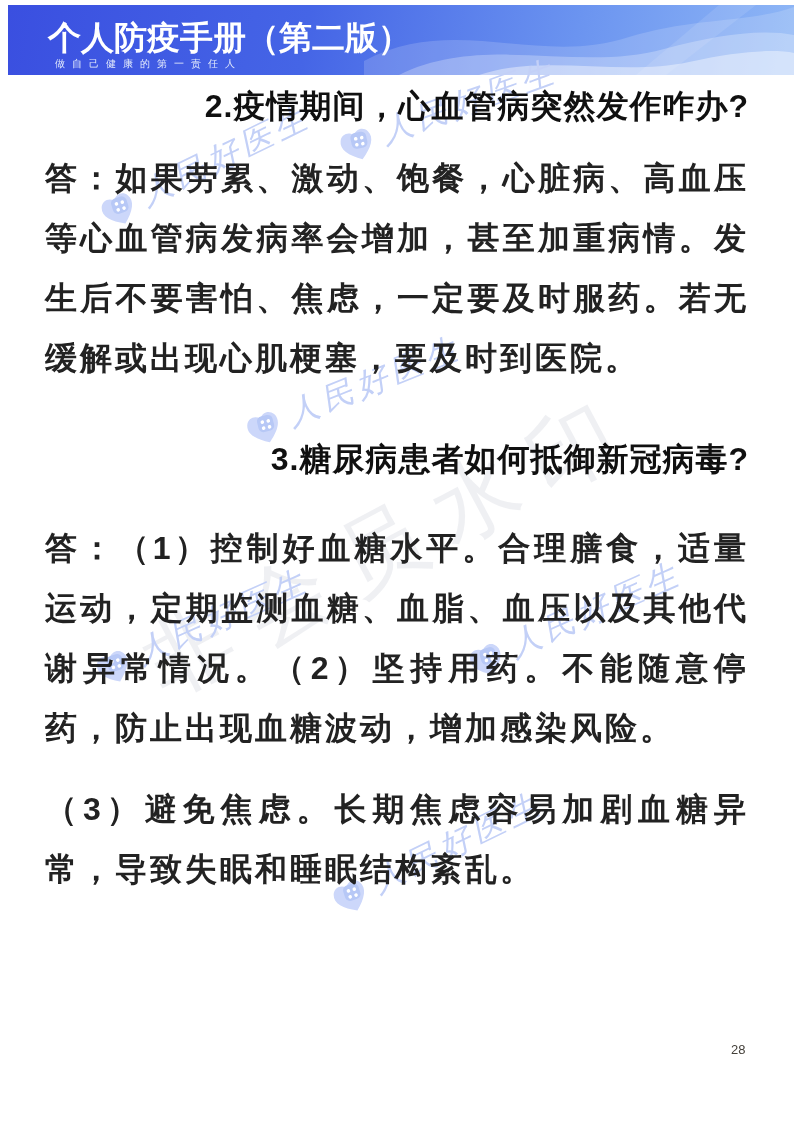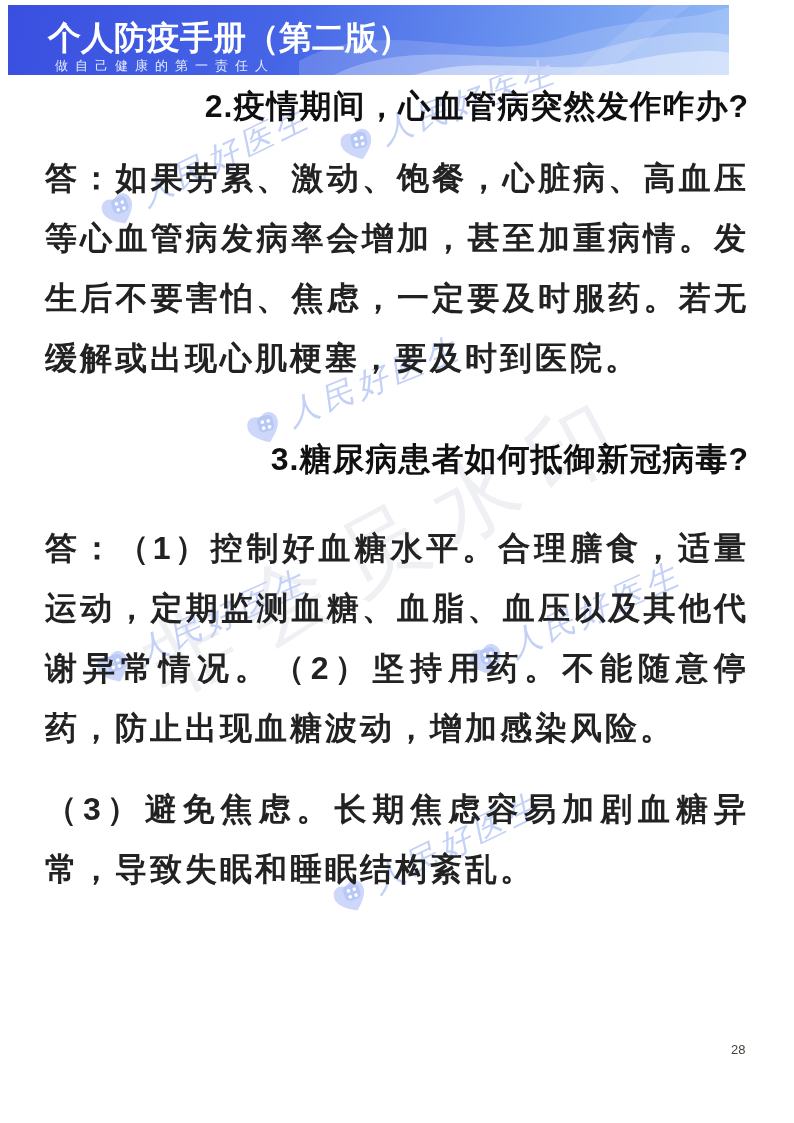--- a/index.html
+++ b/index.html
@@ -3,33 +3,33 @@
 <meta charset="utf-8">
 <style>
   html,body{margin:0;padding:0;}
   body{
     width:794px;height:1123px;position:relative;background:#ffffff;
     font-family:"Liberation Sans","DejaVu Sans",sans-serif;
     overflow:hidden;
   }
   
   .banner{
-    position:absolute;left:8px;top:5px;width:721px;height:70px;
+    position:absolute;left:8px;top:5px;width:786px;height:70px;
     background:linear-gradient(100deg,#3a4fe0 0%,#4565e6 38%,#6b94f0 72%,#8fb7f6 100%);
     overflow:hidden;
   }
   .banner-waves{position:absolute;right:0;top:0;height:70px;width:430px;}
   .banner-title{
     position:absolute;left:40px;top:11px;
     font-size:33px;font-weight:800;color:#ffffff;letter-spacing:0px;
     white-space:nowrap;
   }
   .banner-subtitle{
     position:absolute;left:47px;top:52px;
-    font-size:13px;color:#e4ecfc;letter-spacing:7px;white-space:nowrap;
+    font-size:10px;color:#e4ecfc;letter-spacing:7px;white-space:nowrap;
   }
   
   .watermark-layer{position:absolute;inset:0;z-index:1;pointer-events:none;}
   .diagonal-wm{
     position:absolute;left:90px;top:485px;width:600px;height:120px;
     display:flex;align-items:center;justify-content:center;
     font-size:86px;font-weight:400;letter-spacing:22px;white-space:nowrap;
     color:rgba(102,108,133,0.10);
     transform:rotate(-28deg);
   }

